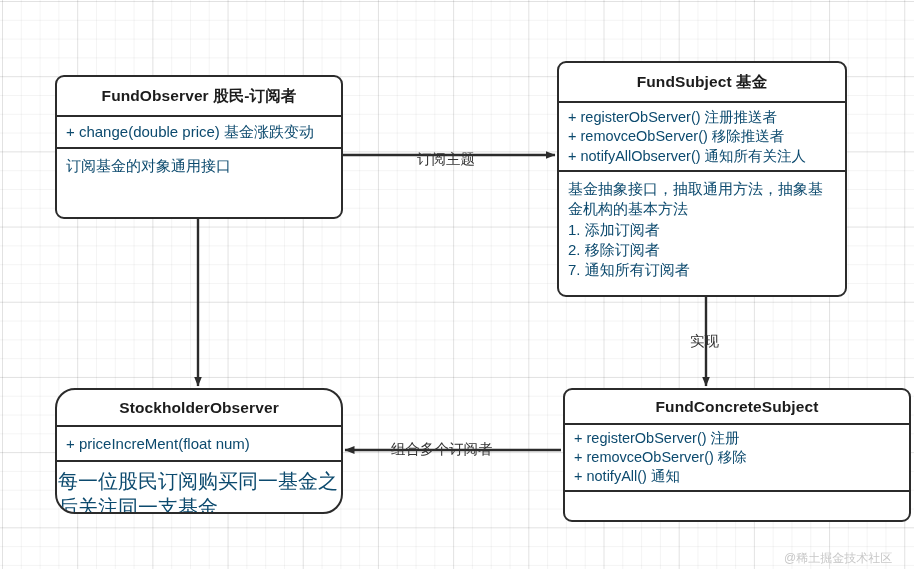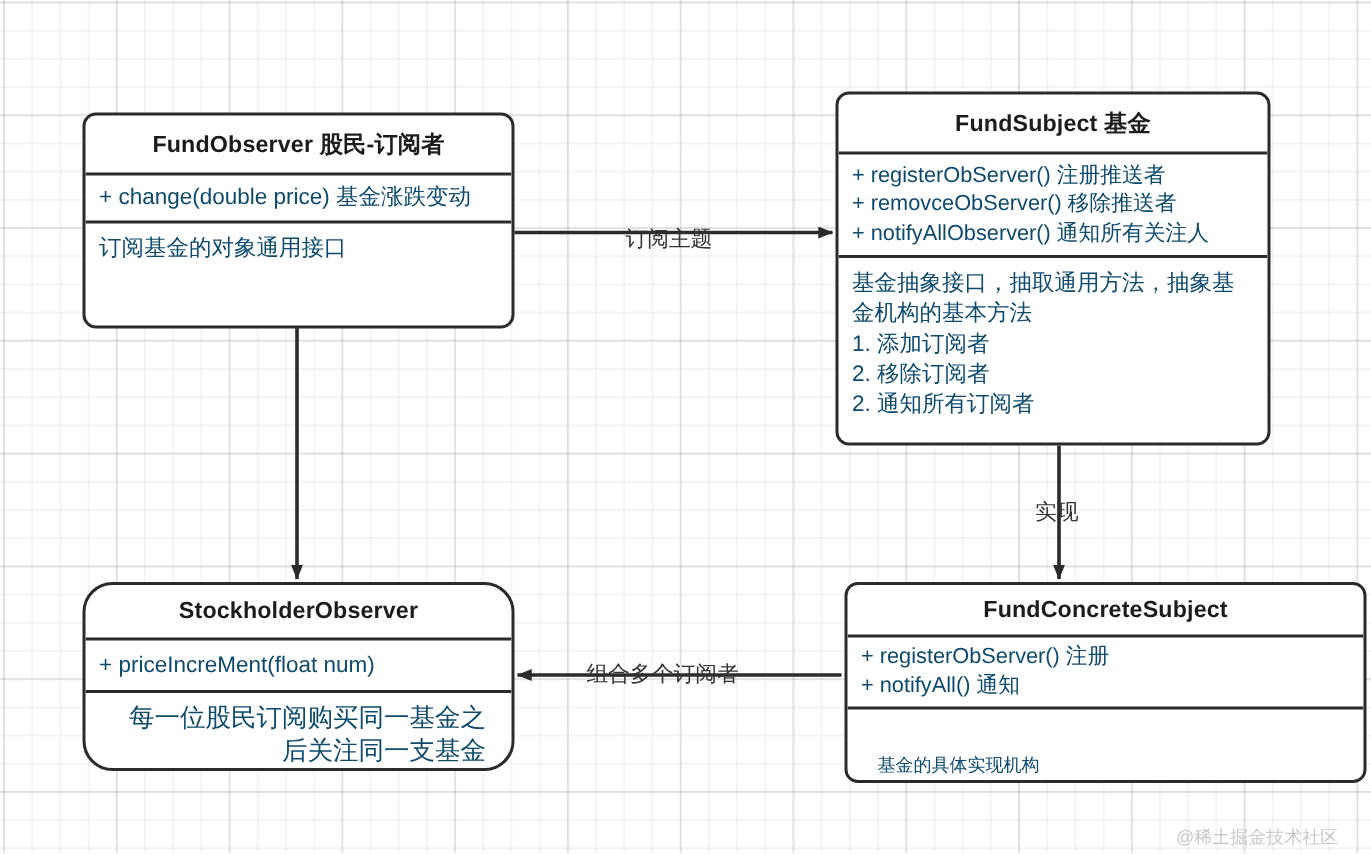--- a/index.html
+++ b/index.html
@@ -67,21 +67,21 @@
   #box-fundobserver .sec-desc    { font-size: 15px; line-height: 1.30; padding: 7px 9px; }
 
   #box-fundsubject { left: 557px; top: 61px;  width: 290px; height: 236px; }
   #box-fundsubject .uml-title   { font-size: 15.5px; padding: 9px 6px 8px; }
   #box-fundsubject .sec-methods { font-size: 14.5px; line-height: 1.33; padding: 5px 9px 4px; }
   #box-fundsubject .sec-desc    { font-size: 15px; line-height: 1.36; padding: 7px 9px 6px; }
 
   #box-stockholder { left: 55px;  top: 388px; width: 288px; height: 126px; border-radius: 20px; }
   #box-stockholder .uml-title   { font-size: 15.5px; padding: 9px 6px 8px; }
   #box-stockholder .sec-methods { font-size: 15px; line-height: 1.30; padding: 7px 9px 6px; }
-  #box-stockholder .sec-desc    { font-size: 17px; line-height: 1.30; padding: 6px 17px; text-align: right; }
+  #box-stockholder .sec-desc    { font-size: 20px; line-height: 1.30; padding: 6px 1px; }
 
   #box-fundconcrete { left: 563px; top: 388px; width: 348px; height: 134px; }
   #box-fundconcrete .uml-title   { font-size: 15.5px; padding: 8px 6px 7px; }
   #box-fundconcrete .sec-methods { font-size: 14.5px; line-height: 1.30; padding: 4px 9px 4px; }
   #box-fundconcrete .sec-desc    { font-size: 12px; line-height: 1.30; padding: 6px 20px; margin-top: 24px; }
 
   
   svg.connectors {
     position: absolute;
     left: 0; top: 0;
@@ -158,41 +158,42 @@
     <div class="uml-section sec-methods">
       <div class="uml-line">+ registerObServer() 注册推送者</div>
       <div class="uml-line">+ removceObServer() 移除推送者</div>
       <div class="uml-line">+ notifyAllObserver() 通知所有关注人</div>
     </div>
     <div class="uml-divider"></div>
     <div class="uml-section sec-desc">
       <div class="uml-line">基金抽象接口，抽取通用方法，抽象基金机构的基本方法</div>
       <div class="uml-line">1. 添加订阅者</div>
       <div class="uml-line">2. 移除订阅者</div>
-      <div class="uml-line">2. 通知所有订阅者</div>
+      <div class="uml-line">7. 通知所有订阅者</div>
     </div>
   </div>
 
   <div class="uml-box" id="box-stockholder">
     <div class="uml-title">StockholderObserver</div>
     <div class="uml-divider"></div>
     <div class="uml-section sec-methods">
       <div class="uml-line">+ priceIncreMent(float num)</div>
     </div>
     <div class="uml-divider"></div>
     <div class="uml-section sec-desc">
       <div class="uml-line">每一位股民订阅购买同一基金之后关注同一支基金</div>
     </div>
   </div>
 
   <div class="uml-box" id="box-fundconcrete">
     <div class="uml-title">FundConcreteSubject</div>
     <div class="uml-divider"></div>
     <div class="uml-section sec-methods">
       <div class="uml-line">+ registerObServer() 注册</div>
+      <div class="uml-line">+ removceObServer() 移除</div>
       <div class="uml-line">+ notifyAll() 通知</div>
     </div>
     <div class="uml-divider"></div>
     <div class="uml-section sec-desc">
       <div class="uml-line">基金的具体实现机构</div>
     </div>
   </div>
 
   <div class="edge-label" id="label-subscribe">订阅主题</div>
   <div class="edge-label" id="label-implement">实现</div>

